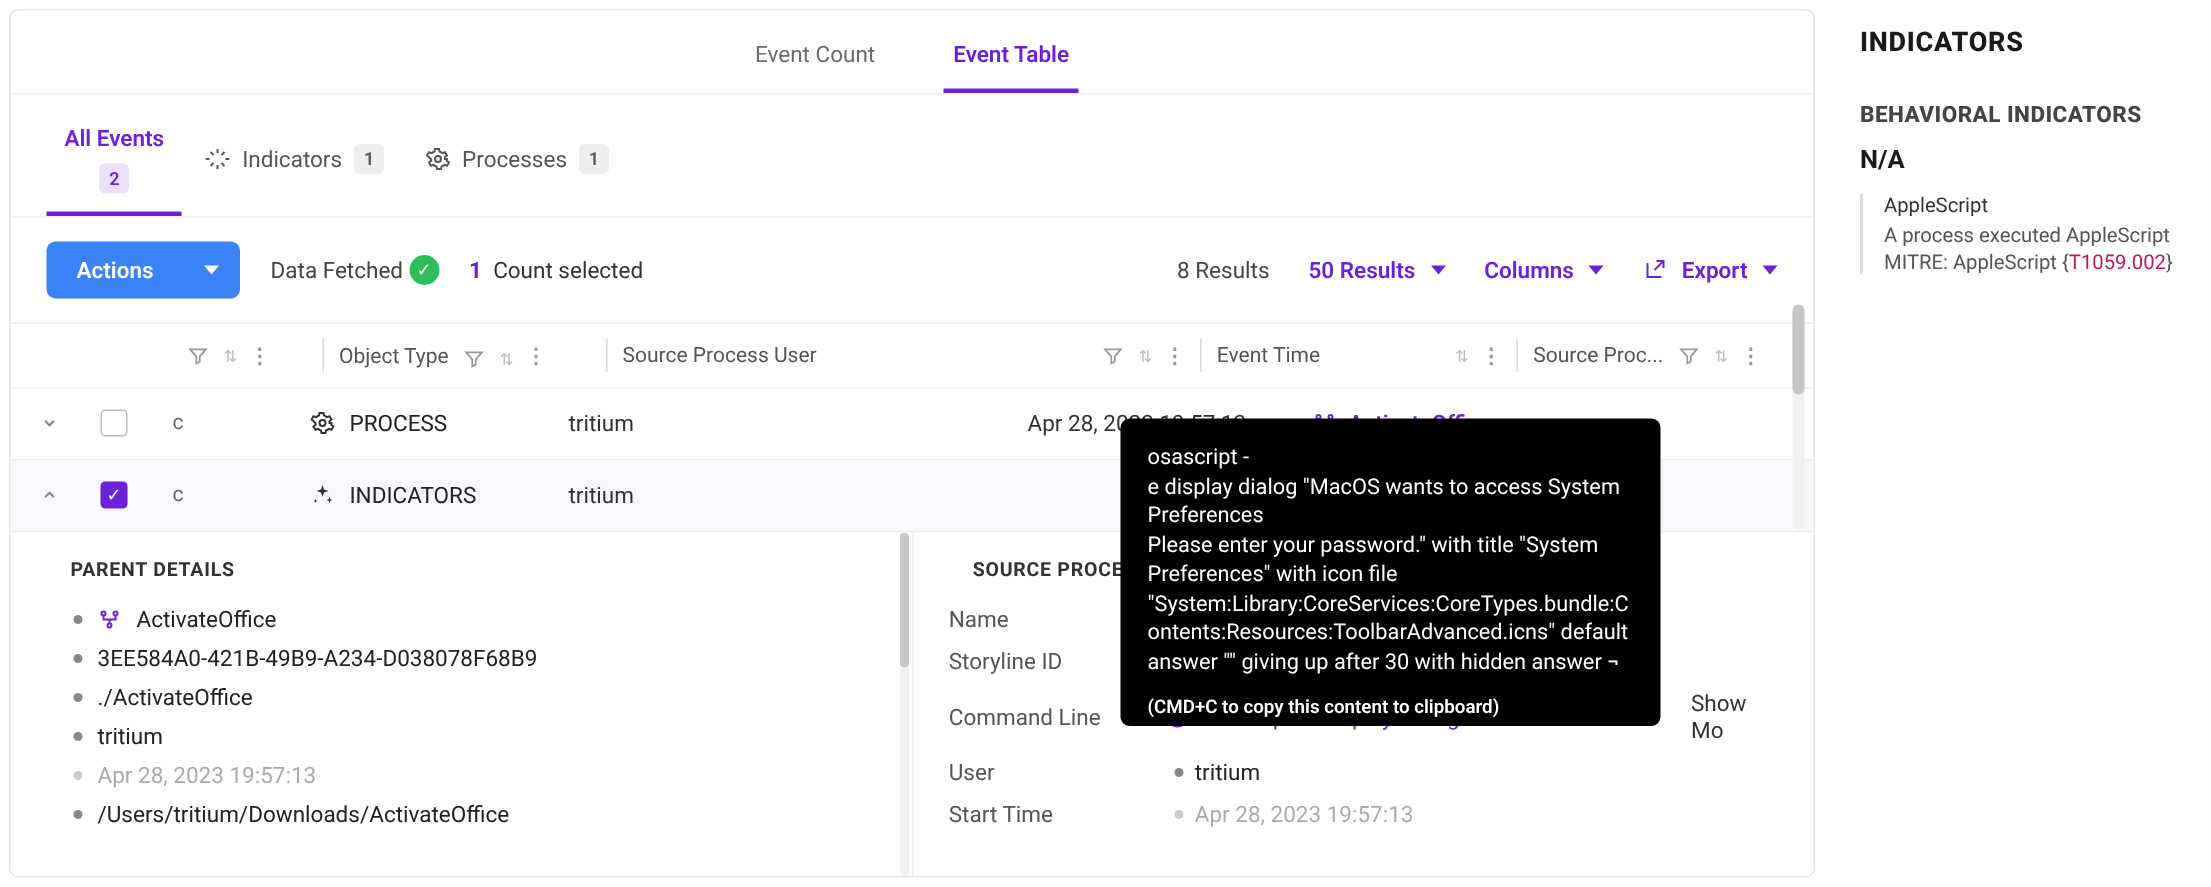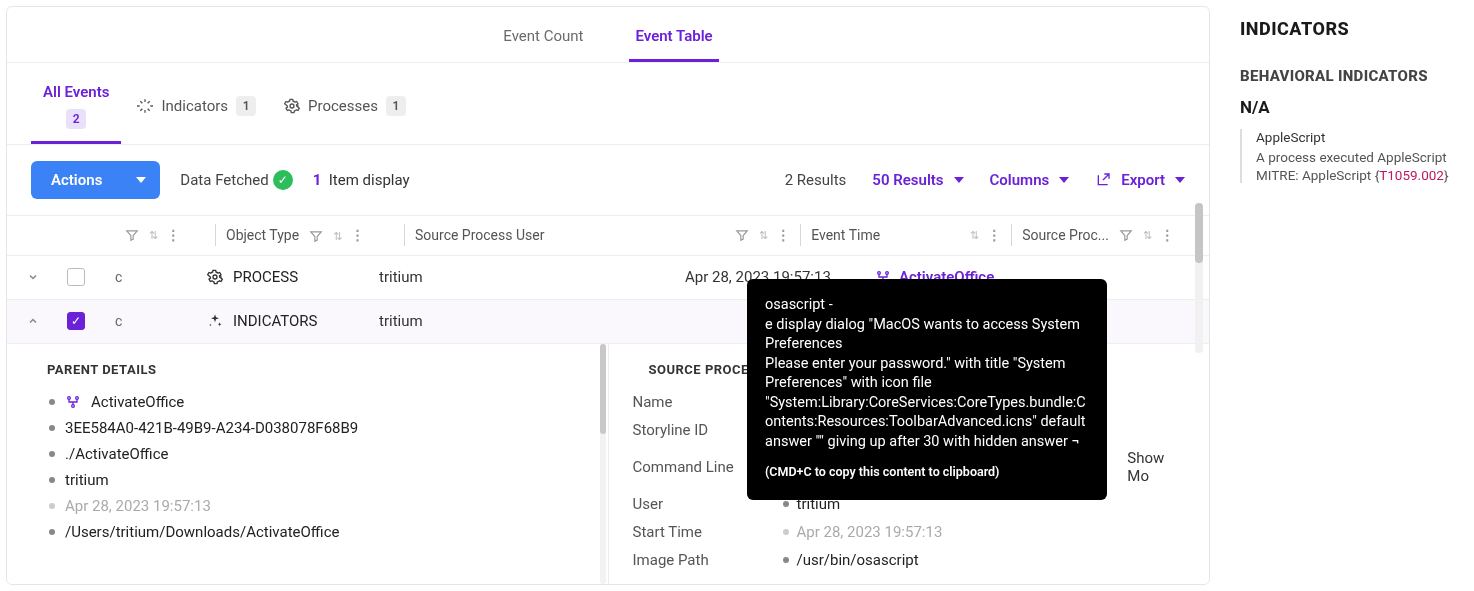--- a/index.html
+++ b/index.html
@@ -72,21 +72,21 @@
 .kv { display: flex; align-items: center; margin: 10px 0; font-size: 15px; }
 .kv .k { width: 150px; color: #555; }
 .kv .v { display: flex; align-items: center; gap: 8px; color: #222; }
 .ring { width: 14px; height: 14px; border: 2px solid #6b21d8; border-radius: 50%; flex-shrink: 0; }
 .truncpurple { color: #6b21d8; max-width: 320px; white-space: nowrap; overflow: hidden; text-overflow: ellipsis; }
 .showmore { color: #333; margin-left: 8px; cursor: pointer; }
 .scrollbar-fake { position: absolute; right: 2px; top: 0; width: 6px; height: 100%; background: #f2f2f2; border-radius: 3px; }
 .scrollbar-fake::after { content: ""; position: absolute; top: 0; left: 0; width: 6px; height: 90px; background: #c8c8c8; border-radius: 3px; }
 
 
-.tooltip { position: absolute; top: 272px; left: 740px; width: 360px; background: #000; color: #fff; border-radius: 6px; padding: 16px 18px 20px; font-size: 14.5px; line-height: 1.35; z-index: 50; }
+.tooltip { position: absolute; top: 272px; left: 740px; width: 360px; background: #000; color: #fff; border-radius: 6px; padding: 16px 18px 4px; font-size: 14.5px; line-height: 1.35; z-index: 50; }
 .tooltip-foot { font-size: 12.5px; font-weight: 600; margin-top: 12px; }
 
 
 .sb-h1 { font-size: 18px; font-weight: 800; letter-spacing: 0.5px; margin-bottom: 28px; }
 .sb-h2 { font-size: 15px; font-weight: 800; letter-spacing: 0.3px; color: #444; margin-bottom: 12px; }
 .sb-na { font-size: 17px; font-weight: 700; margin-bottom: 12px; }
 .sb-card { border-left: 2px solid #ddd; padding-left: 14px; font-size: 13.5px; color: #333; }
 .sb-card .title { font-weight: 400; margin-bottom: 4px; }
 .sb-card .desc { color: #555; margin-bottom: 2px; }
 .sb-card .mitre { color: #555; }
@@ -141,24 +141,24 @@
       <div class="btn-actions">
         <span>Actions</span>
         <span class="chev"></span>
       </div>
       <div class="fetched">
         <span>Data Fetched</span>
         <span class="check">✓</span>
       </div>
       <div class="selcount">
         <b>1</b>
-        &nbsp;<span>Item display</span>
+        &nbsp;<span>Count selected</span>
       </div>
       <div class="toolbar-right">
-        <span class="muted">2 Results</span>
+        <span class="muted">8 Results</span>
         <span class="link-purple">
           <span>50 Results</span>
           <span class="chev"></span>
         </span>
         <span class="link-purple">
           <span>Columns</span>
           <span class="chev"></span>
         </span>
         <span class="link-purple">
           <span class="ic">
@@ -344,27 +344,20 @@
               <span>tritium</span>
             </span>
           </div>
         <div class="kv">
             <span class="k">Start Time</span>
             <span class="v" style="color:#aaa">
               <span class="dot" style="background:#ccc"></span>
               <span>Apr 28, 2023 19:57:13</span>
             </span>
           </div>
-        <div class="kv">
-            <span class="k">Image Path</span>
-            <span class="v">
-              <span class="dot"></span>
-              <span>/usr/bin/osascript</span>
-            </span>
-          </div>
       </div>
     </div>
 
     <div class="tscroll"></div>
 
     <div class="tooltip">
       <div style="white-space:pre-wrap;word-break:break-word">osascript -
 e display dialog "MacOS wants to access System Preferences
 Please enter your password." with title "System Preferences" with icon file "System:Library:CoreServices:CoreTypes.bundle:Contents:Resources:ToolbarAdvanced.icns" default answer "" giving up after 30 with hidden answer ¬</div>
       <div class="tooltip-foot">(CMD+C to copy this content to clipboard)</div>

